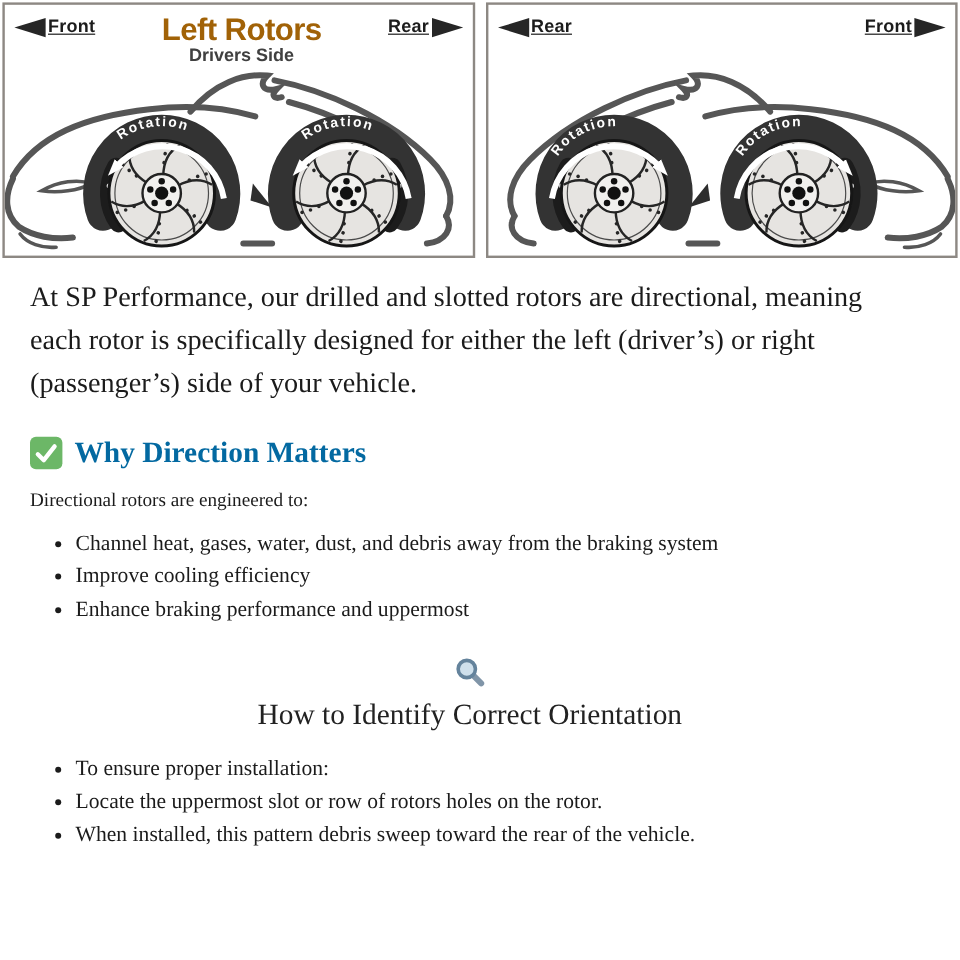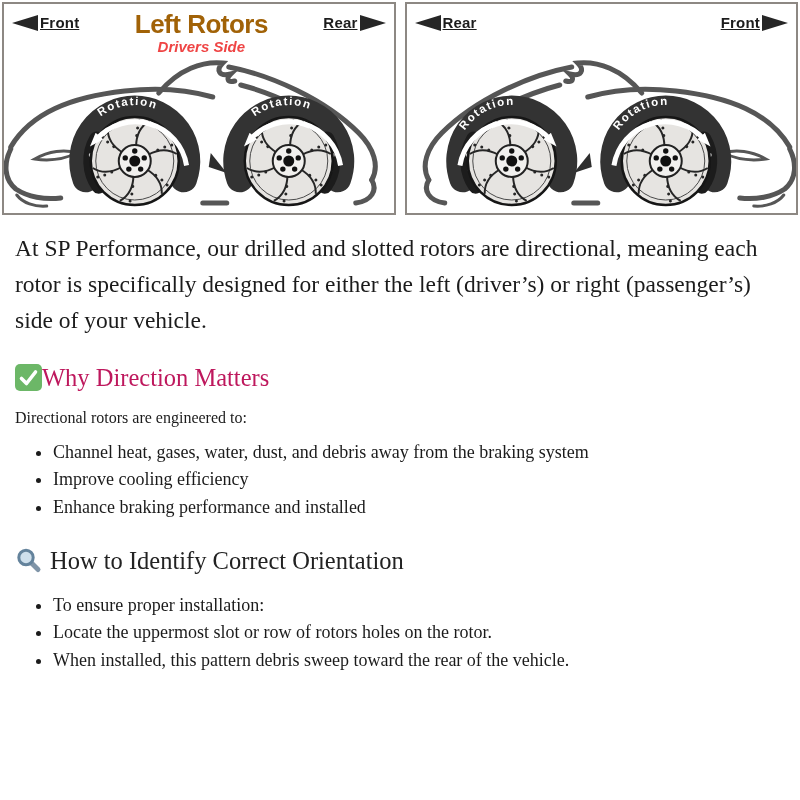--- a/index.html
+++ b/index.html
@@ -22,40 +22,40 @@
   .dir { display:flex; align-items:center; gap:2px; margin-top:3px; }
   .dir-label {
     font-weight:bold; font-size:15px; text-decoration:underline; color:#1c1c1c;
     letter-spacing:.2px;
   }
   .tri { width:0; height:0; border-top:8px solid transparent; border-bottom:8px solid transparent; }
   .tri-left  { border-right:26px solid #262626; }
   .tri-right { border-left:26px solid #262626; }
   .titles { text-align:center; flex:1; }
   .panel-title { font-size:26px; font-weight:bold; letter-spacing:-.5px; color:#a16207; line-height:1.05; }
-  .panel-sub { font-size:15px; font-weight:bold; font-style:italic; color:#ef4444; }
+  .panel-sub { font-size:15px; font-weight:bold; color:#404040; }
   .car-svg { position:absolute; left:0; bottom:0; width:100%; height:158px; z-index:1; }
   .body-line { stroke:#565656; stroke-width:5; fill:none; stroke-linecap:round; }
   .body-line.thin { stroke-width:3; }
   .arch { stroke:#333333; stroke-width:27; fill:none; stroke-linecap:round; }
   .caliper { stroke:#1c1c1c; stroke-width:15; fill:none; stroke-linecap:round; }
   .cal-dot { fill:#cfcfcf; }
   .rot-arrow { stroke:#ffffff; stroke-width:5; fill:none; }
   .rot-text  { font:bold 11.5px "Liberation Sans", sans-serif; fill:#ffffff; letter-spacing:1.5px; }
   .sect path { stroke:#262626; stroke-width:2; fill:none; }
   .sect circle { fill:#262626; }
   .dark-fill { fill:#2e2e2e; }
   
-  .content { padding:15px 42px 0 15px; }
+  .content { padding:15px 42px 0 25px; }
   .intro { font-size:23.5px; line-height:1.54; max-width:745px; }
   .sec-heading {
-    display:flex; align-items:center; 
-    font-size:24.5px; font-weight:normal; margin:25px 0 17px 0; color:#be185d;
-  }
-  .sec-heading.normal { font-weight:normal; color:#222; gap:8px; }
+    display:flex; align-items:center; gap:10px;
+    font-size:24.5px; font-weight:bold; margin:25px 0 17px 0; color:#0369a1;
+  }
+  .sec-heading.normal { font-weight:normal; color:#222; gap:8px;flex-direction:column; }
   .lead { font-size:16px; margin:0 0 12px 0; }
   ul.blist { margin:0 0 22px 0; padding-left:38px; max-width:745px; }
   ul.blist li { font-size:18px; line-height:1.54; }
   .emoji { display:inline-flex; width:27px; height:27px; flex:0 0 27px; }
   .check-box { background:#6cb767; border-radius:5px; align-items:center; justify-content:center; }
 </style>
 </head>
 <body>
 
 <div class="panels">
@@ -196,21 +196,21 @@
       </svg>
     </span>
     <span>Why Direction Matters</span>
   </div>
 
   <p class="lead">Directional rotors are engineered to:</p>
 
   <ul class="blist">
     <li>Channel heat, gases, water, dust, and debris away from the braking system</li>
     <li>Improve cooling efficiency</li>
-    <li>Enhance braking performance and installed</li>
+    <li>Enhance braking performance and uppermost</li>
   </ul>
 
   <div class="sec-heading normal">
     <span class="emoji">
       <svg width="27" height="27" viewBox="0 0 27 27">
         <line x1="17" y1="16.5" x2="23" y2="22.5" stroke="#8095a8" stroke-width="5" stroke-linecap="round"></line>
         <circle cx="11" cy="10.5" r="7.2" fill="#cfe0ec" stroke="#64839c" stroke-width="3"></circle>
       </svg>
     </span>
     <span>How to Identify Correct Orientation</span>

